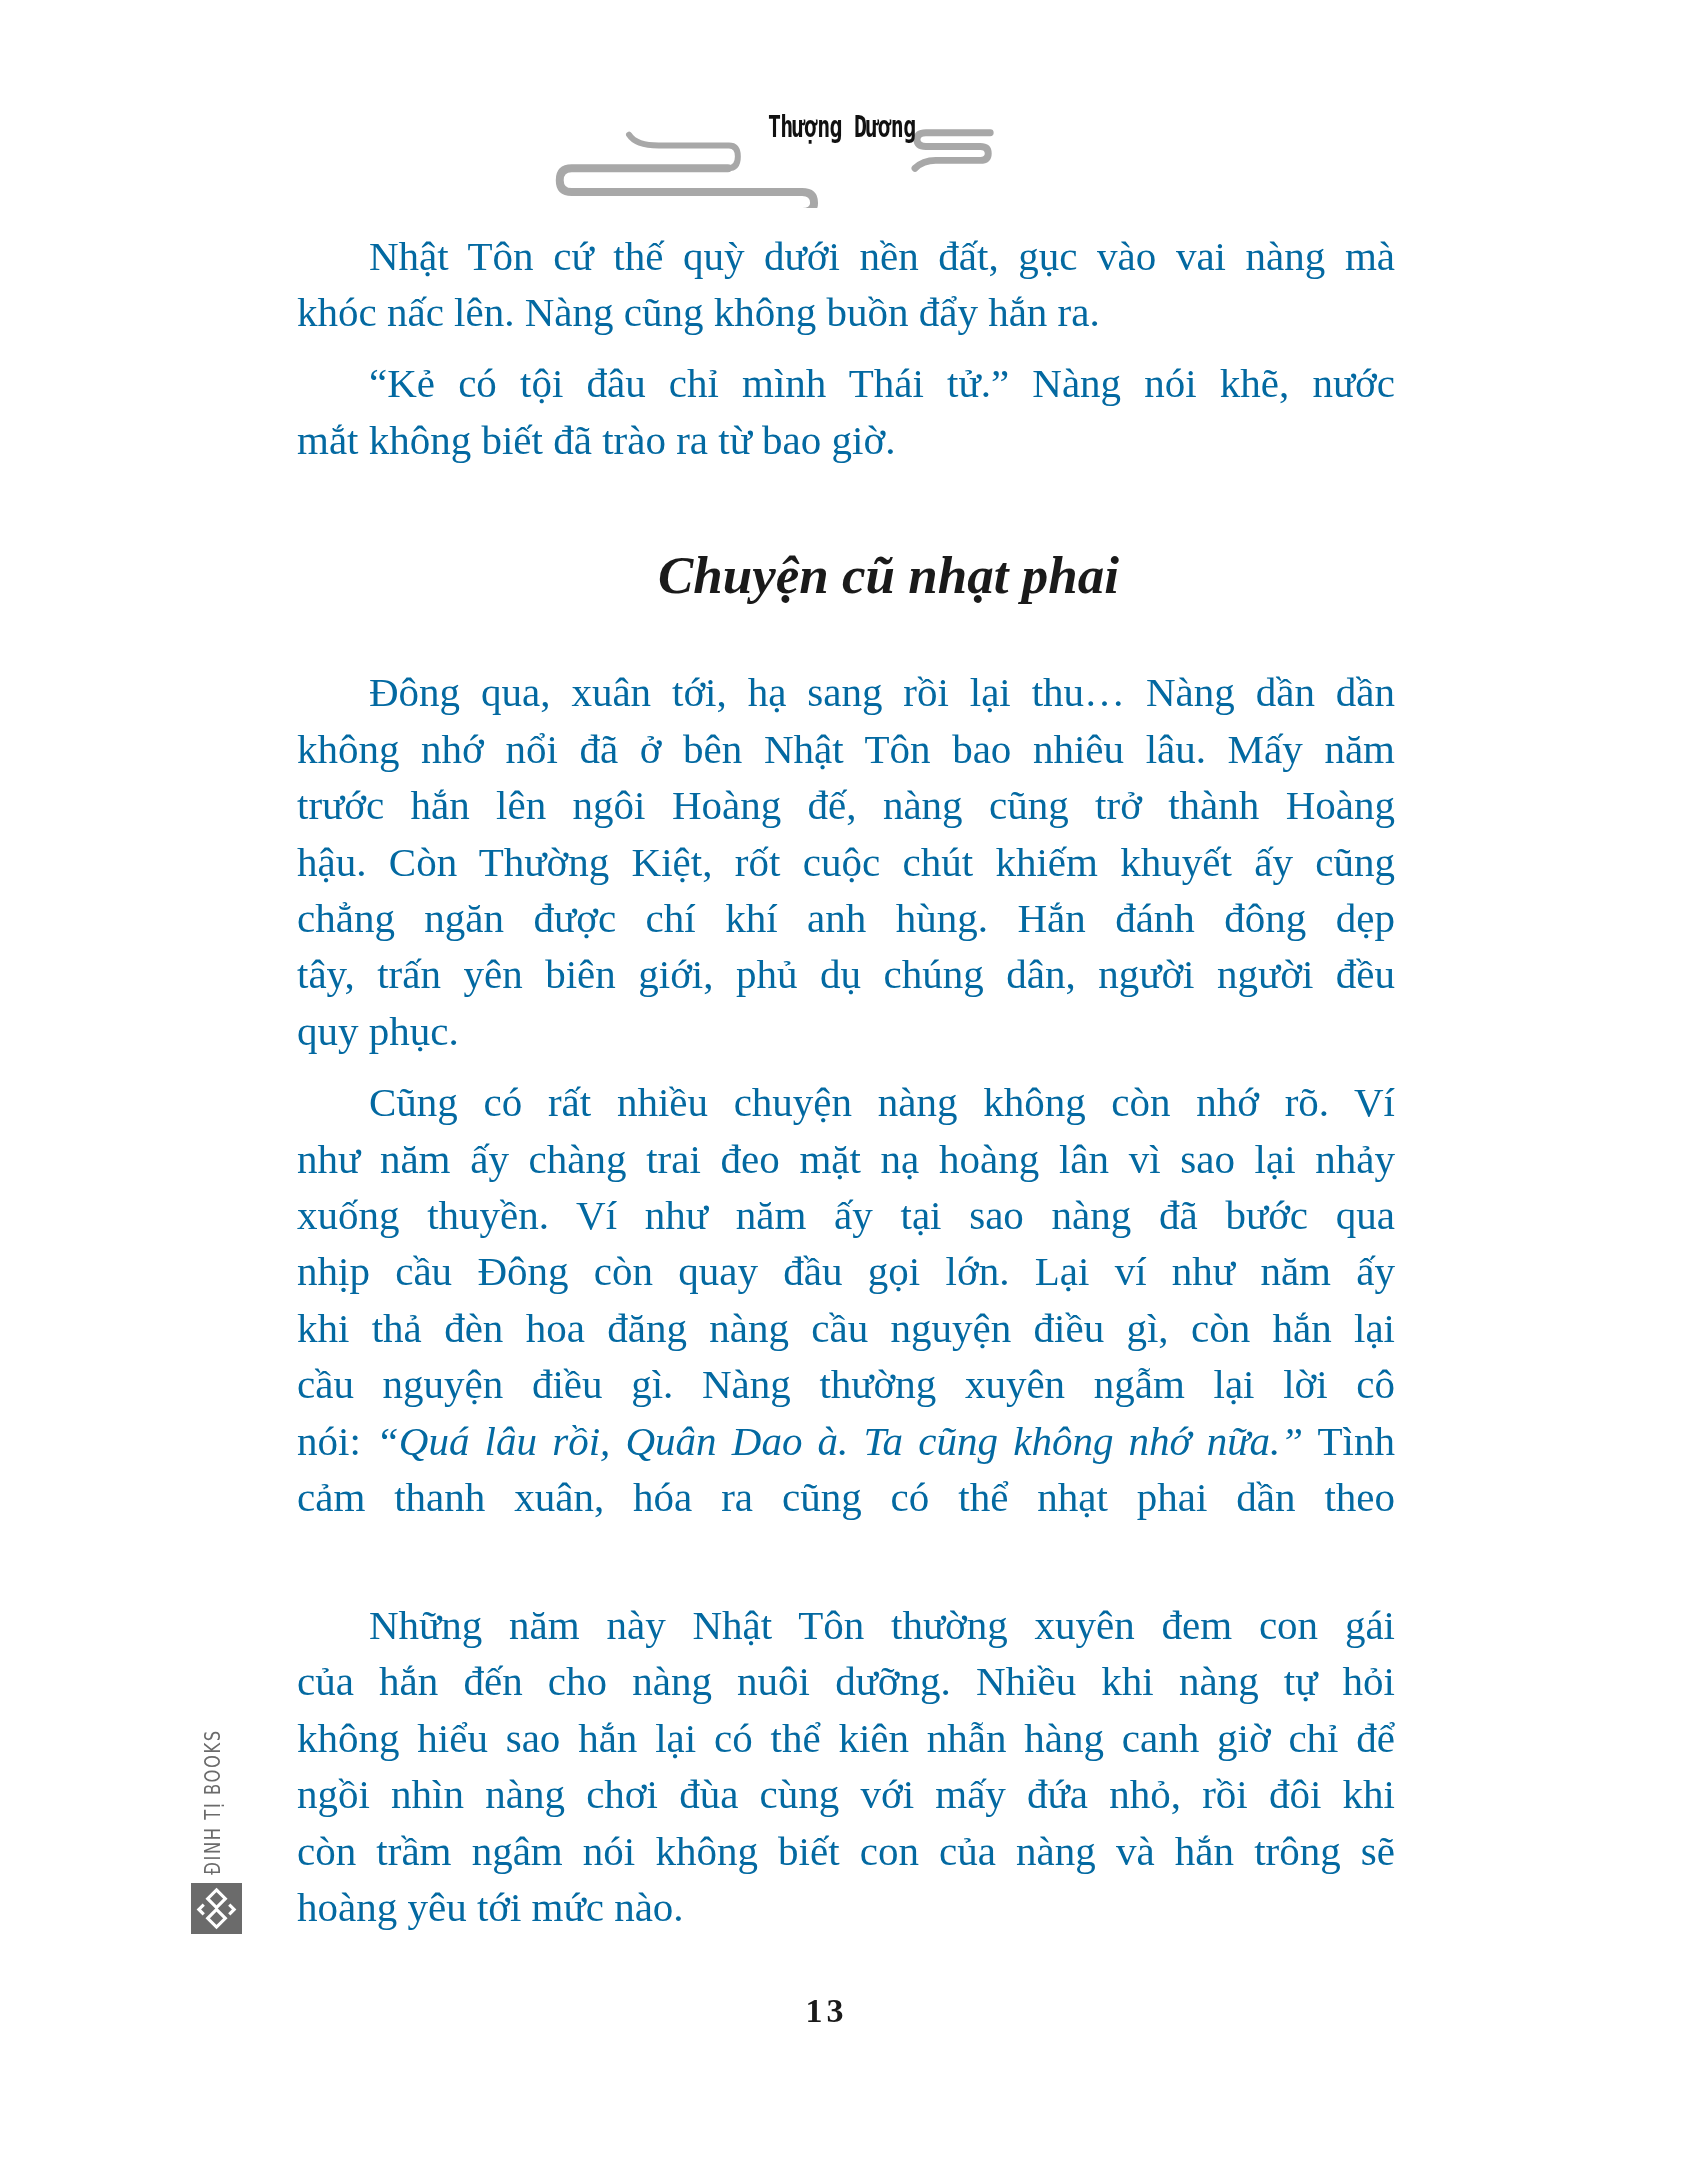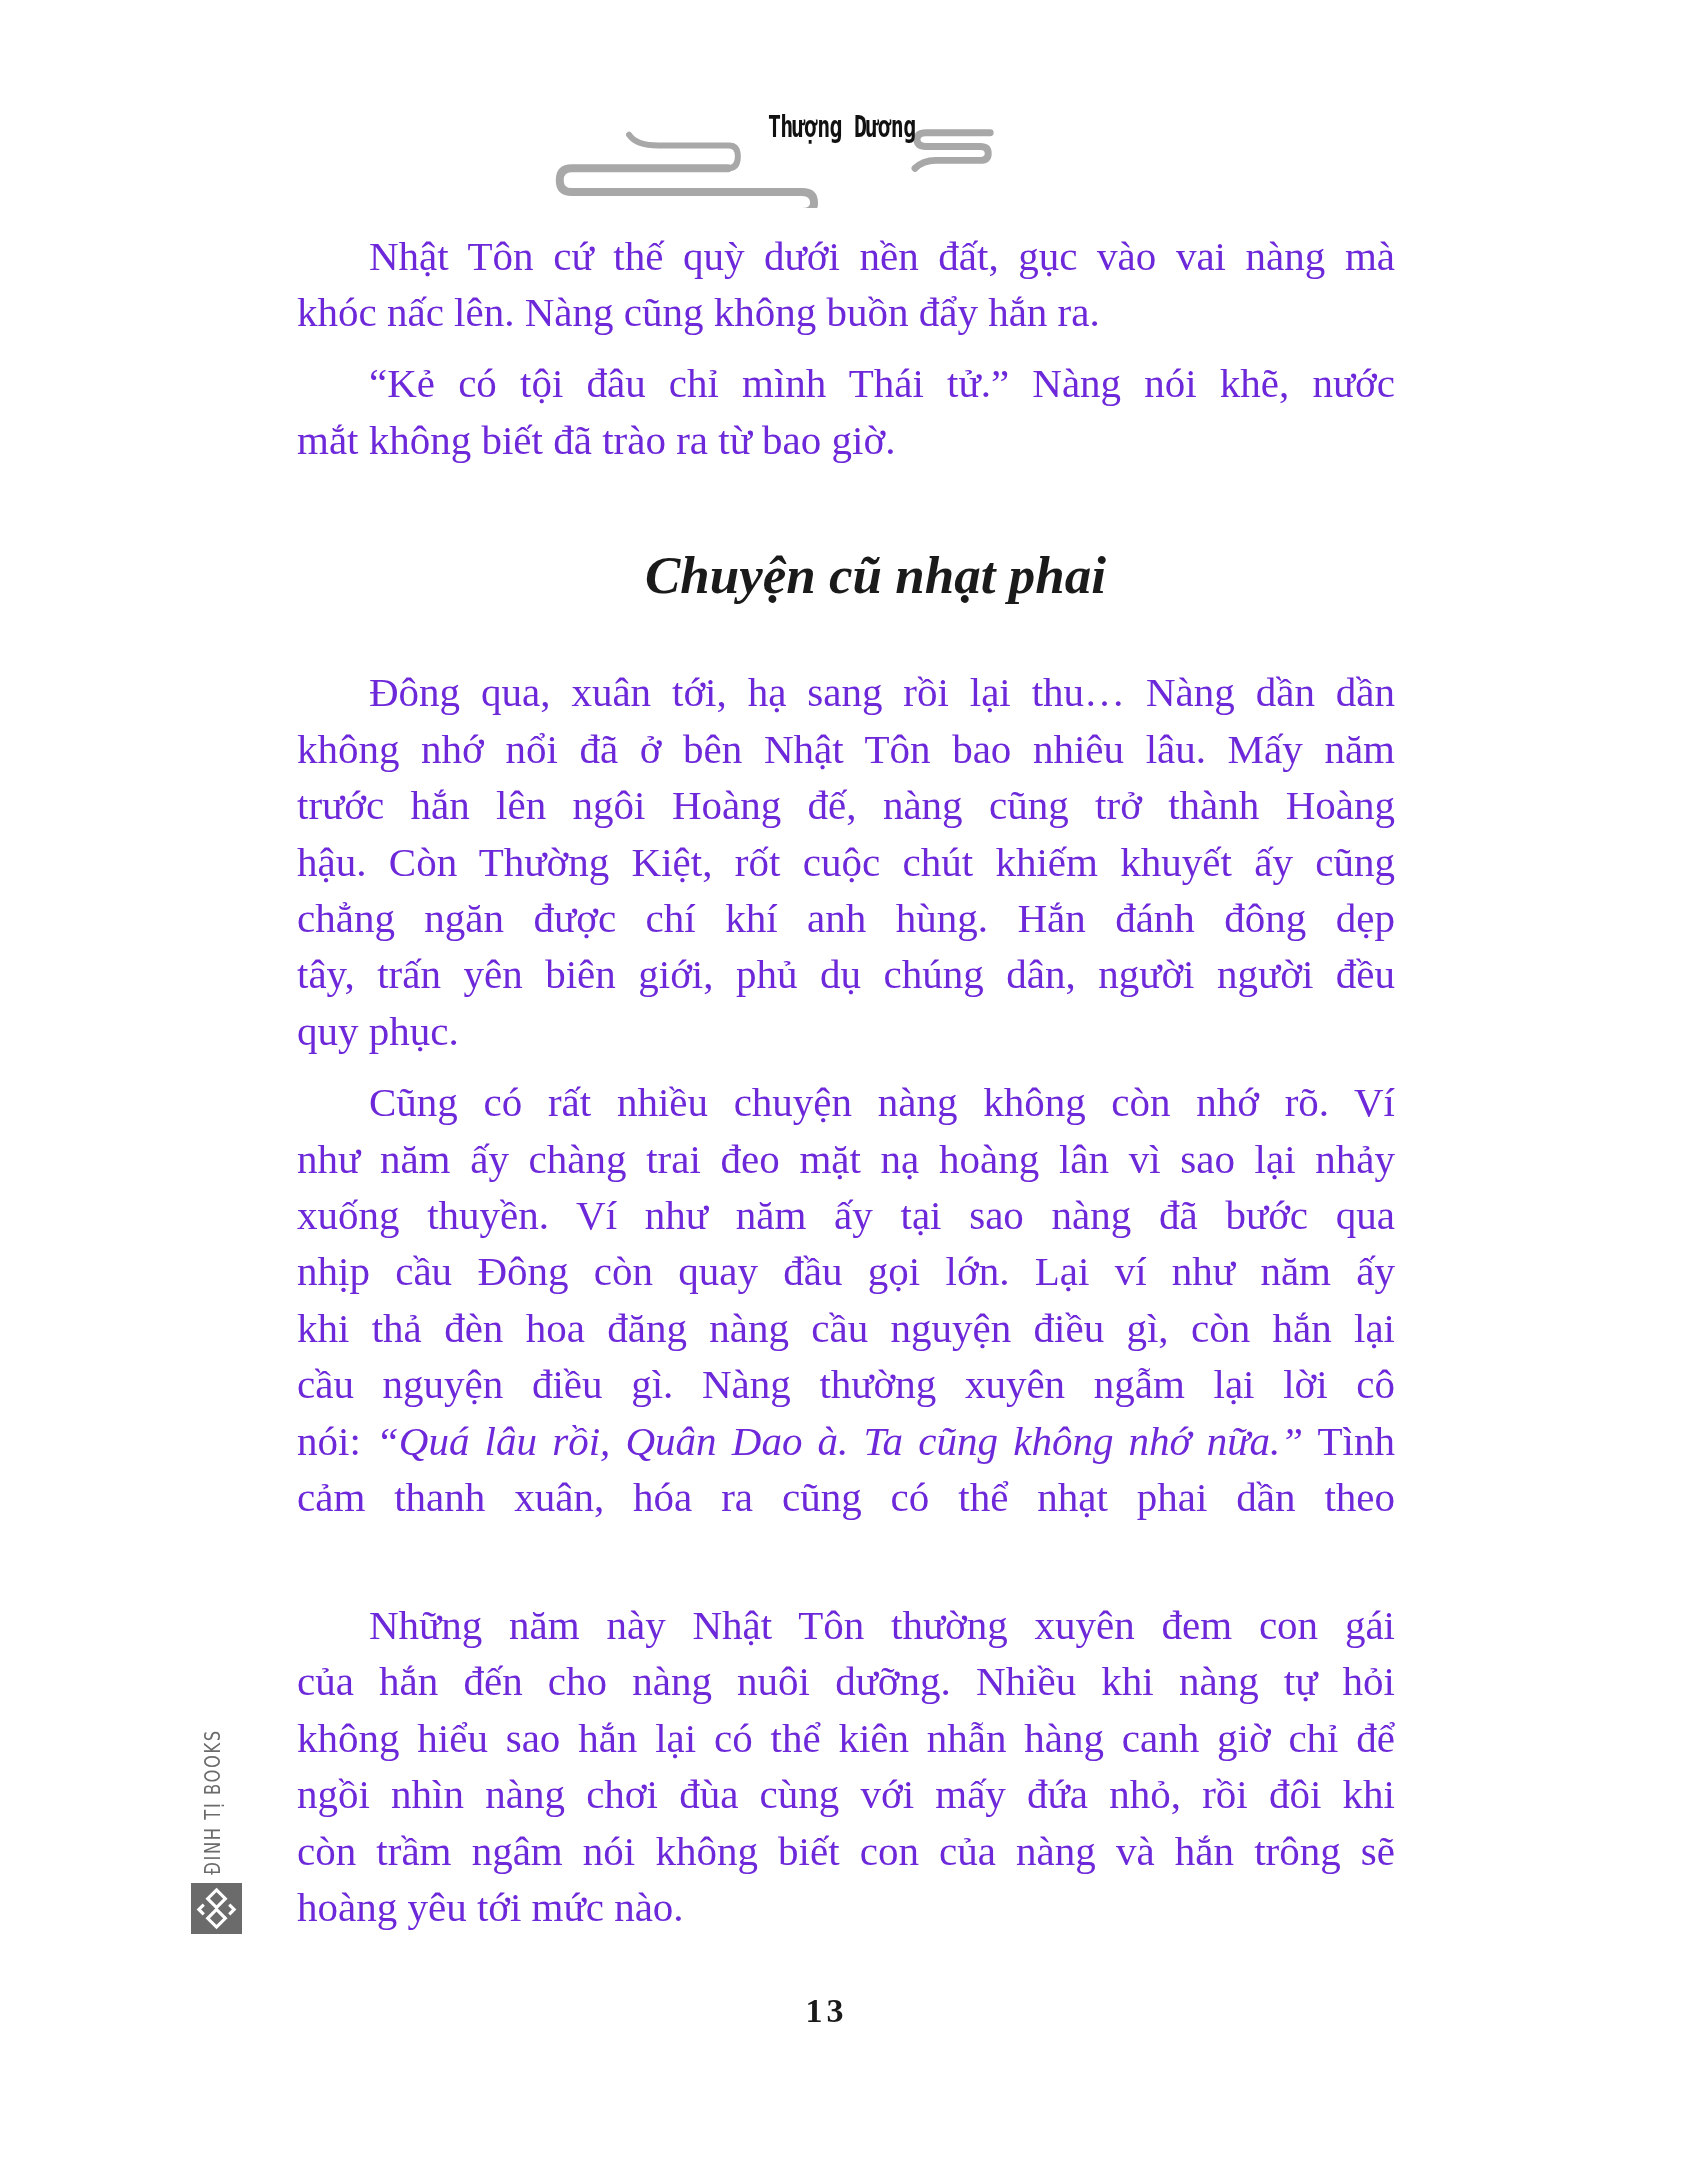--- a/index.html
+++ b/index.html
@@ -15,29 +15,29 @@
     font-size: 30px; letter-spacing: -1px; color: #111;
     transform: scaleX(0.72); transform-origin: left top;
     font-weight: bold;
   }
 
   
   .line {
     position: absolute; left: 297px; width: 1098px;
     font-family: "Liberation Serif", "DejaVu Serif", serif;
     font-size: 41px; line-height: 56px; height: 56px;
-    color: #6d28d9; white-space: nowrap;
+    color: #0369a1; white-space: nowrap;
     text-align: justify; text-align-last: justify;
   }
   .line.indent { left: 369px; width: 1026px; }
   .line.last { text-align-last: left; }
   .line i { font-style: italic; }
 
   .chapter-title {
-    position: absolute; left: 297px; width: 1098px; top: 541px;
+    position: absolute; left: 310px; width: 1098px; top: 541px;
     text-align: center;
     font-family: "Liberation Serif", "DejaVu Serif", serif;
     font-style: italic; font-weight: bold;
     font-size: 53px; line-height: 69px; color: #1a1a1a;
     padding-left: 59px; box-sizing: border-box;
   }
 
   .page-number {
     position: absolute; left: 782px; top: 1992px; width: 89px; text-align: center;
     font-family: "Liberation Serif", "DejaVu Serif", serif;

